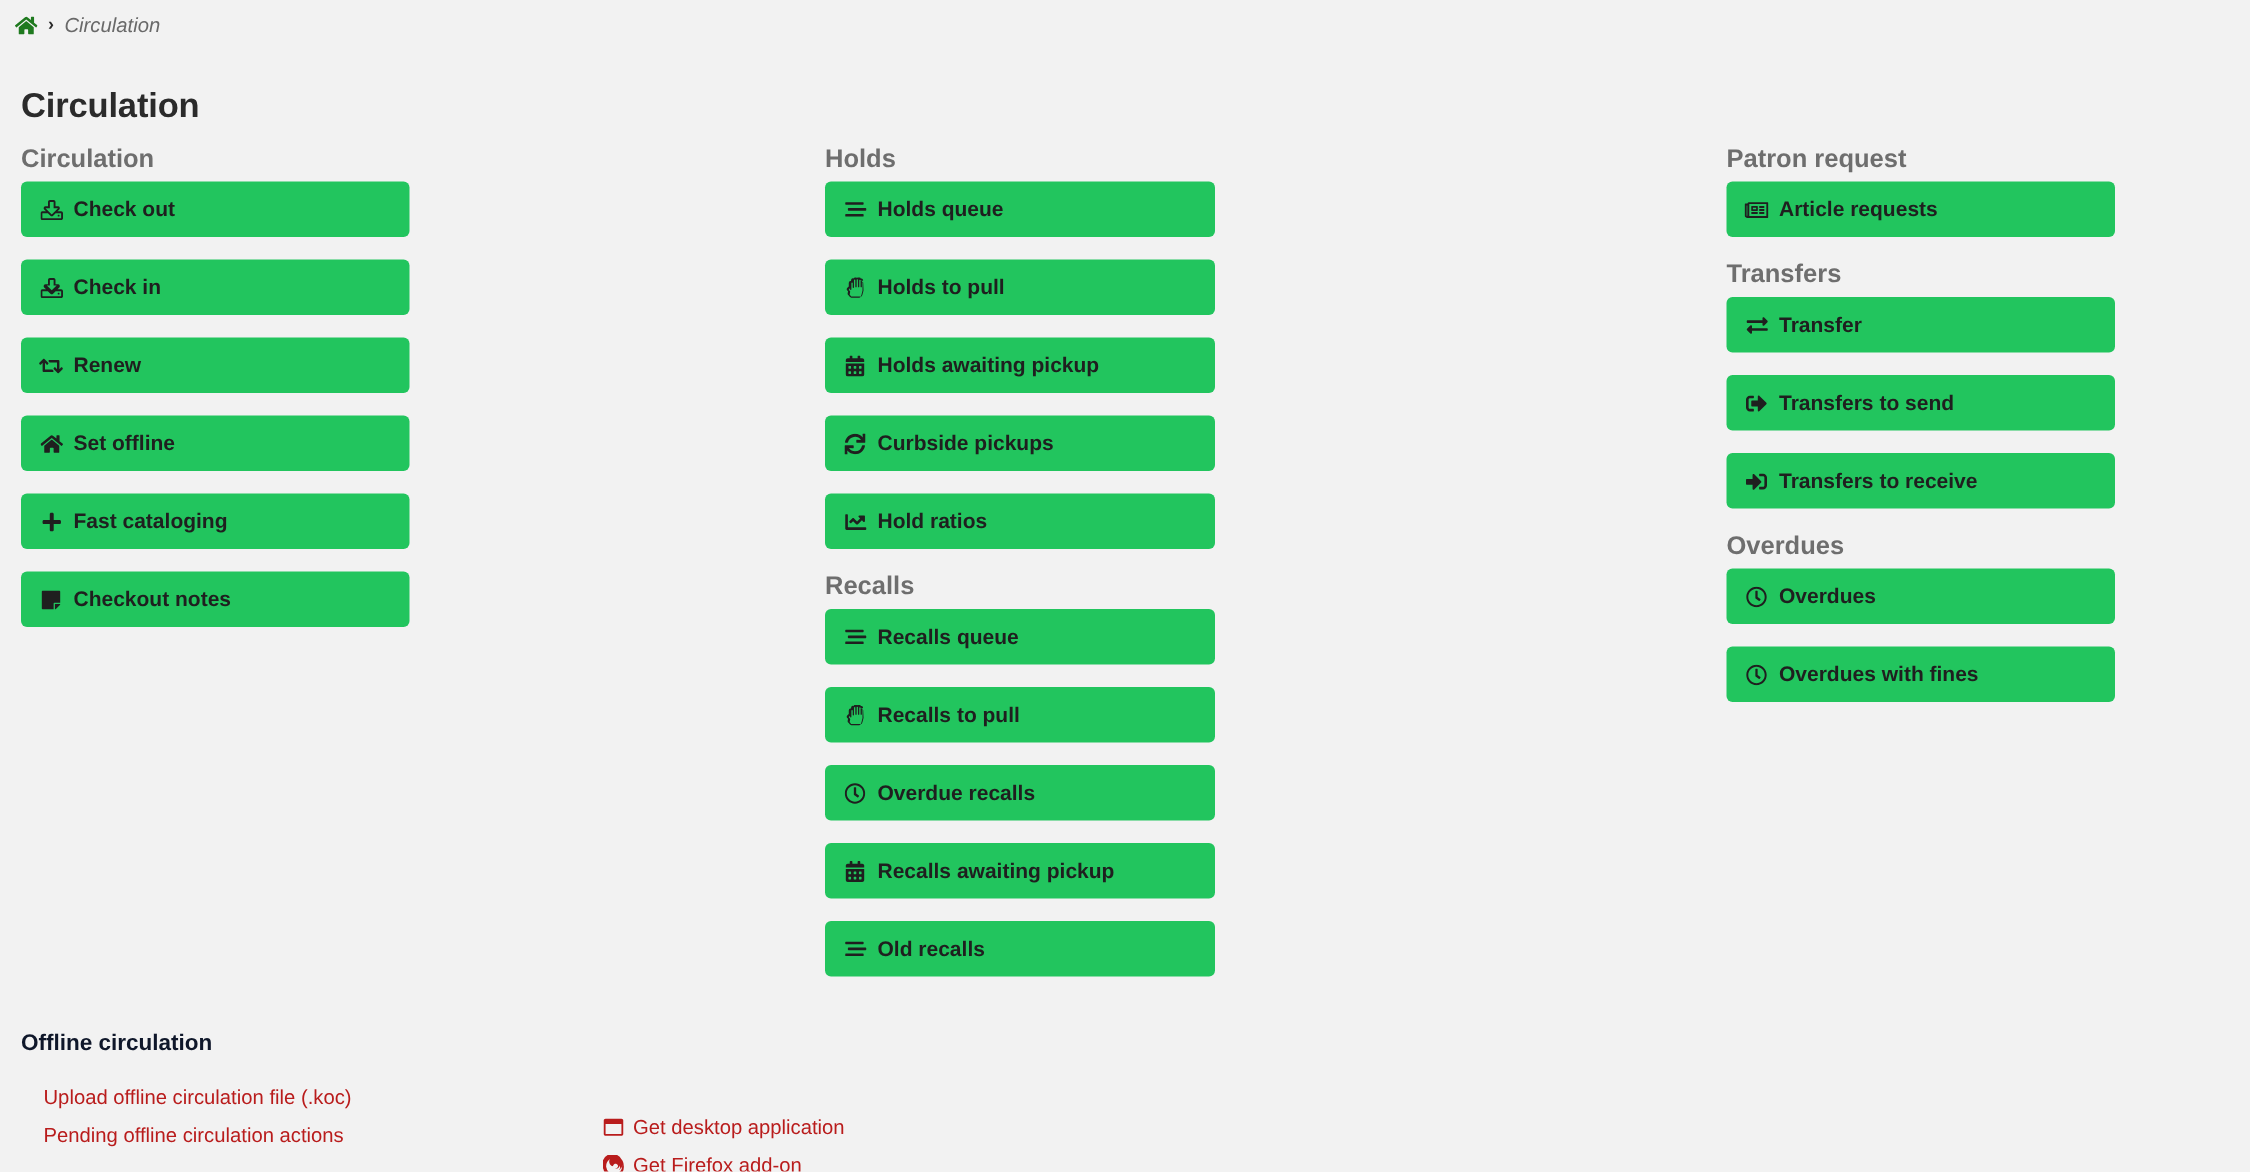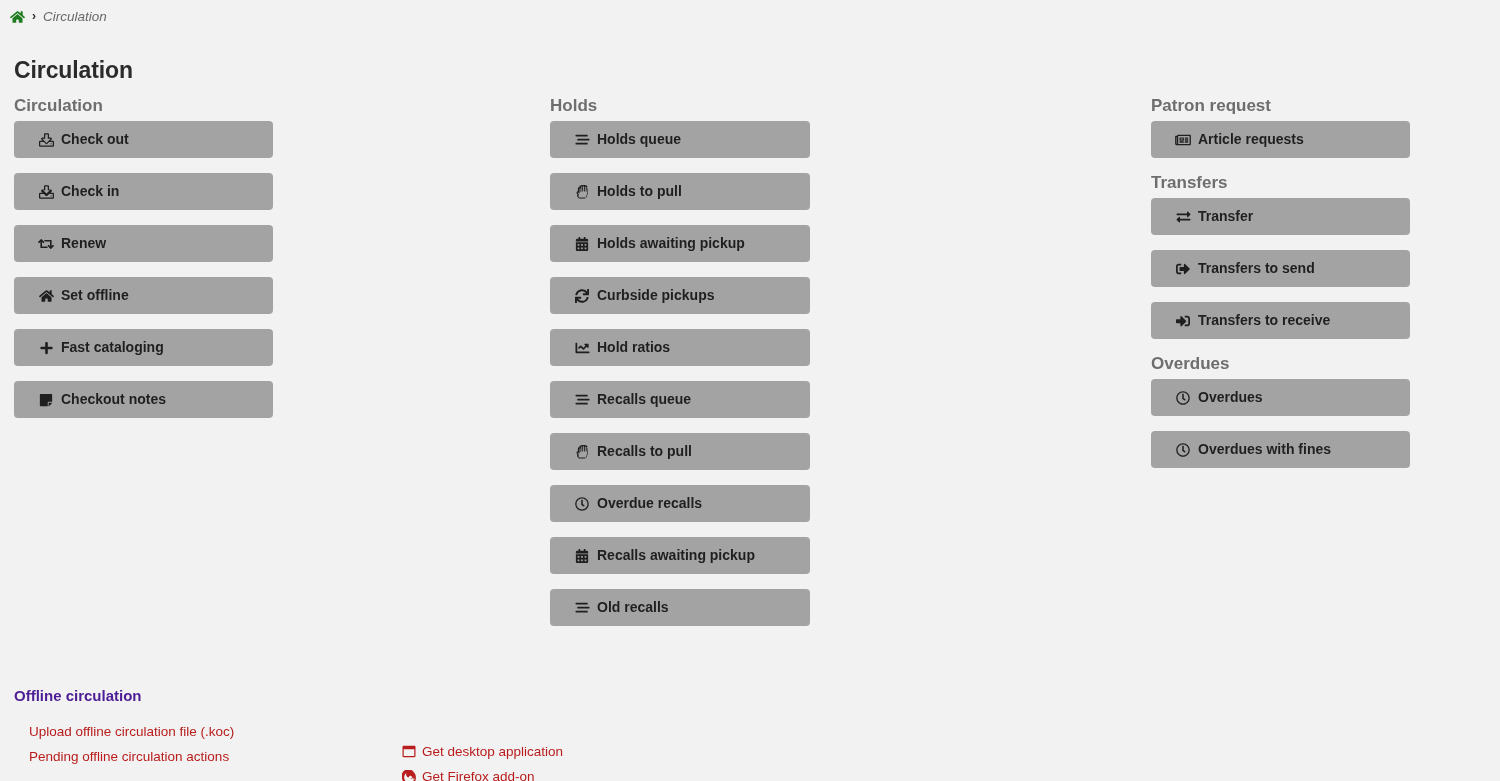--- a/index.html
+++ b/index.html
@@ -86,25 +86,25 @@
   }
   .section-heading.spaced { margin-top: 10px; }
 
   .btn-list { margin: 0; padding: 0; list-style: none; }
 
   .big-btn {
     display: flex;
     align-items: center;
     width: 100%;
     min-height: 37px;
-    background: #a3a3a3;
+    background: #22c55e;
     border: none;
     border-radius: 4px;
     margin-bottom: 15px;
-    padding: 9px 24px;
+    padding: 9px 12px;
     font-family: "Liberation Sans", sans-serif;
     font-size: 14px;
     font-weight: bold;
     color: #1f1f1f;
     text-align: left;
     cursor: pointer;
     text-decoration: none;
     line-height: 19px;
   }
 
@@ -124,21 +124,21 @@
   .offline {
     position: absolute;
     left: 14px;
     top: 686px;
     width: 1472px;
   }
   .offline h3 {
     margin: 0;
     font-size: 15px;
     font-weight: bold;
-    color: #4c1d95;
+    color: #0f172a;
     line-height: 19px;
   }
   .offline-cols {
     position: relative;
     margin-top: 14px;
     height: 48px;
   }
   .offline-col { position: absolute; top: 0; }
   .offline-col-a { left: 15px; }
   .offline-col-b { left: 387px; margin-top: 20px; }
@@ -293,20 +293,21 @@
           <a class="big-btn" href="#">
             <span class="bicon">
               <svg width="15" height="14" viewBox="0 0 512 512">
                 <path fill="currentColor" d="M496 384H64V80c0-8.84-7.16-16-16-16H16C7.16 64 0 71.16 0 80v336c0 17.67 14.33 32 32 32h464c8.84 0 16-7.16 16-16v-32c0-8.84-7.16-16-16-16zM464 96H345.94c-21.38 0-32.09 25.85-16.97 40.97l32.4 32.4L288 242.75l-73.37-73.37c-12.5-12.5-32.76-12.5-45.25 0l-68.69 68.69c-6.25 6.25-6.25 16.38 0 22.63l22.62 22.62c6.25 6.25 16.38 6.25 22.63 0L192 237.25l73.37 73.37c12.5 12.5 32.76 12.5 45.25 0l96-96 32.4 32.4c15.12 15.12 40.97 4.41 40.97-16.97V112c.01-8.84-7.15-16-15.99-16z"></path>
               </svg>
             </span>
             <span>Hold ratios</span>
           </a>
         </li>
       </ul>
+      <h2 class="section-heading spaced">Recalls</h2>
       <ul class="btn-list">
         <li>
           <a class="big-btn" href="#">
             <span class="bicon">
               <svg width="15" height="14" viewBox="0 0 512 512">
                 <path fill="currentColor" d="M16 128h416c8.84 0 16-7.16 16-16V80c0-8.84-7.16-16-16-16H16C7.16 64 0 71.16 0 80v32c0 8.84 7.16 16 16 16zm480 80H80c-8.84 0-16 7.16-16 16v32c0 8.84 7.16 16 16 16h416c8.84 0 16-7.16 16-16v-32c0-8.84-7.16-16-16-16zm-64 144H16c-8.84 0-16 7.16-16 16v32c0 8.84 7.16 16 16 16h416c8.84 0 16-7.16 16-16v-32c0-8.84-7.16-16-16-16z"></path>
               </svg>
             </span>
             <span>Recalls queue</span>
           </a>

